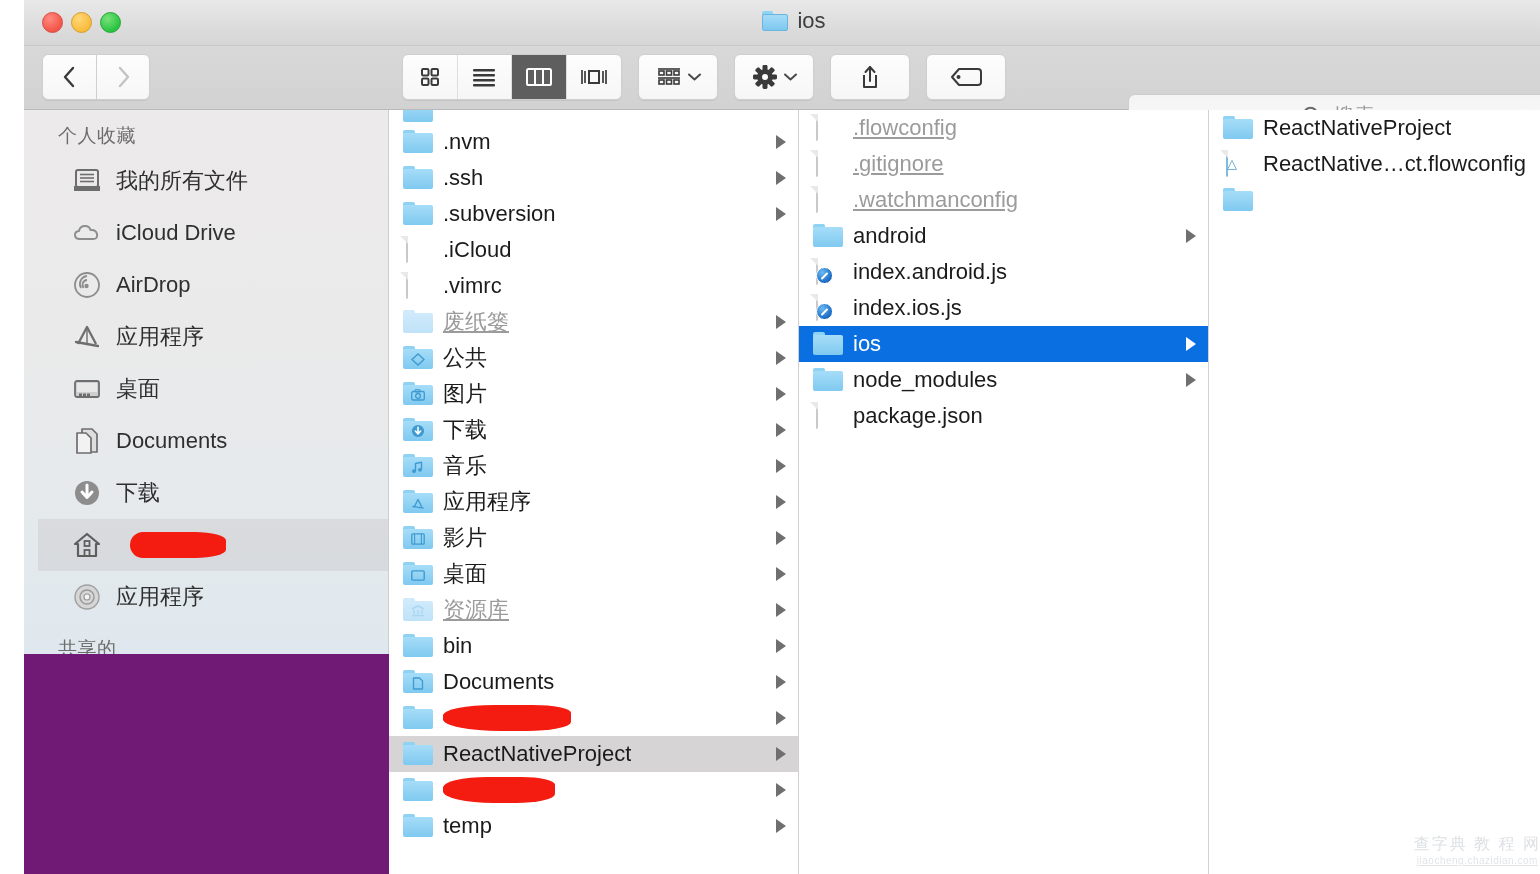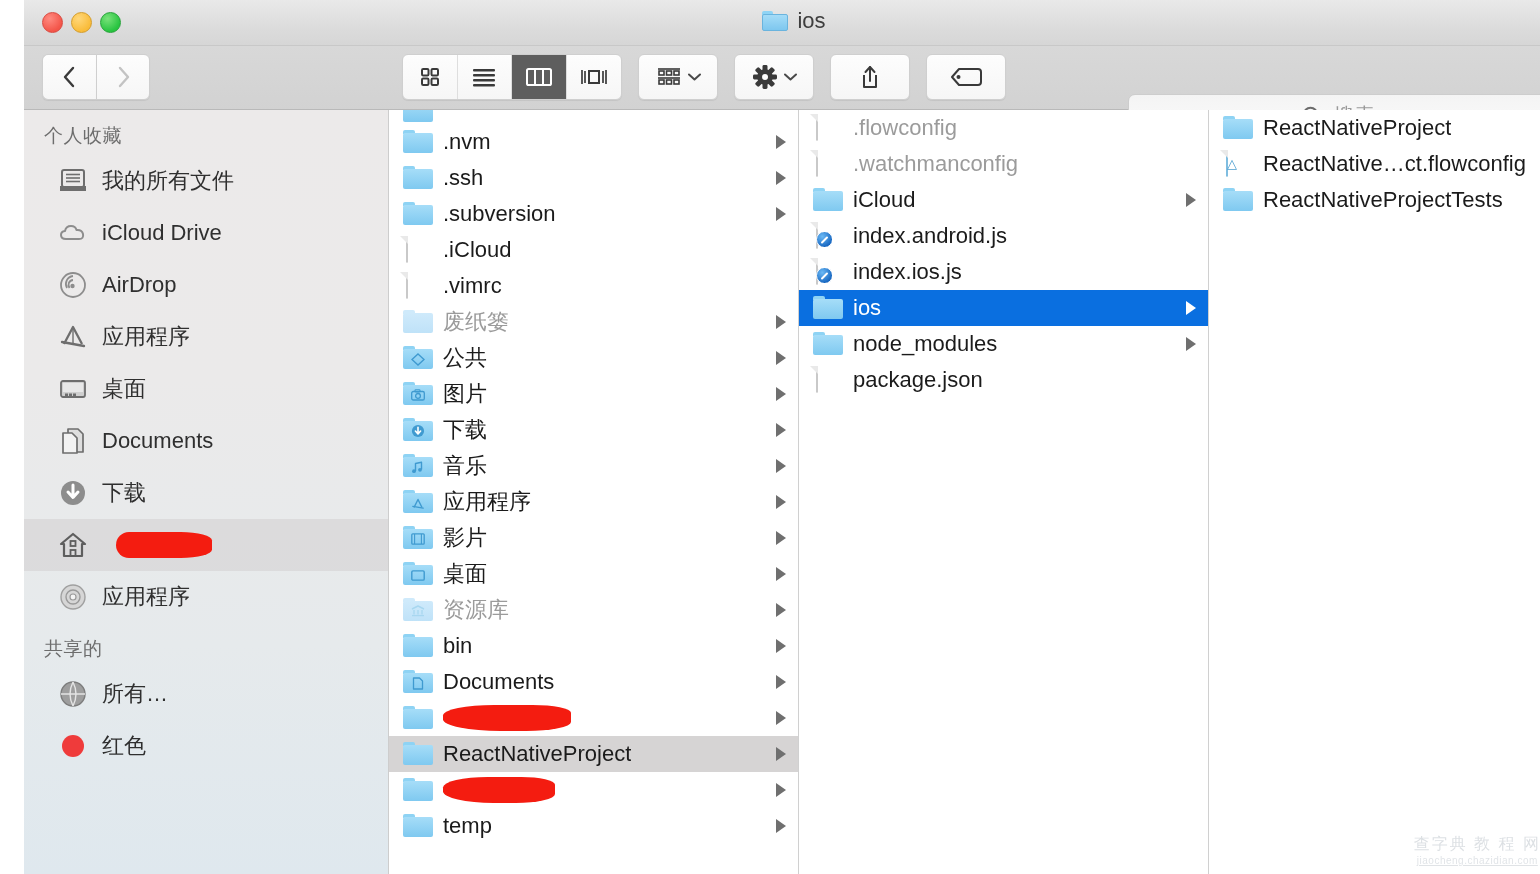--- a/index.html
+++ b/index.html
@@ -98,24 +98,25 @@
     display: flex; align-items: center; justify-content: center; gap: 10px;
   }
   #search-placeholder { color: #9a9a9a; font-size: 21px; }
 
   
   #content {
     position: absolute; left: 0; top: 110px; width: 1540px; height: 764px;
     display: flex;
   }
   #sidebar {
-    width: 365px; height: 764px; flex: none; position: relative;
+    width: 365px; height: 544px; flex: none; position: relative;
     background: linear-gradient(to bottom, #eceaea 0%, #ebeaea 35%, #e6eaec 70%, #dfe8ee 100%);
     border-right: 1px solid #cdcdcd;
     overflow: hidden;
+    padding-left: 14px;
   }
   .sb-header {
     font-size: 19px; color: #6d6d6d; padding: 13px 0 6px 20px; letter-spacing: 0.5px;
   }
   .sb-item {
     height: 52px; display: flex; align-items: center; gap: 14px;
     padding-left: 34px; font-size: 22px; color: #2f2f2f;
   }
   .sb-item.selected { background: rgba(160,150,150,0.17); }
   .sb-icon { width: 30px; height: 30px; flex: none; display: block; }
@@ -129,21 +130,21 @@
   #col1 { width: 410px; }
   #col2 { width: 410px; }
   #col3 { width: 354px; border-right: none; }
 
   .frow {
     height: 36px; display: flex; align-items: center;
     padding-left: 14px; padding-right: 8px;
     font-size: 22px; color: #1b1b1b; position: relative;
   }
   .frow .fname { white-space: nowrap; overflow: hidden; }
-  .frow.dim .fname { color: #9b9b9b; }
+  .frow.dim .fname { color: #9b9b9b; text-decoration: underline; }
   .frow.sel-blue { background: #0a6fe0; color: #fff; }
   .frow.sel-blue .fname { color: #fff; }
   .frow.sel-gray { background: #d6d4d4; }
   .ficon { width: 30px; height: 26px; flex: none; margin-right: 10px; position: relative; }
   .disc {
     position: absolute; right: 12px; top: 50%; transform: translateY(-50%);
     width: 0; height: 0; border-left: 10px solid #6f6f6f;
     border-top: 7px solid transparent; border-bottom: 7px solid transparent;
   }
   .frow.sel-blue .disc { border-left-color: #fff; }
@@ -619,25 +620,29 @@
           <span class="disc"></span>
         </div>
       </div>
     <div class="column" id="col2">
         <div class="frow dim">
           <span class="ficon"><span class="doc"></span></span>
           <span class="fname">.flowconfig</span>
         </div>
         <div class="frow dim">
           <span class="ficon"><span class="doc"></span></span>
+          <span class="fname">.gitignore</span>
+        </div>
+        <div class="frow dim">
+          <span class="ficon"><span class="doc"></span></span>
           <span class="fname">.watchmanconfig</span>
         </div>
         <div class="frow">
           <span class="ficon"><span class="folder"><span class="tab"></span><span class="body"></span></span></span>
-          <span class="fname">iCloud</span>
+          <span class="fname">android</span>
           <span class="disc"></span>
         </div>
         <div class="frow">
           <span class="ficon"><span class="doc"><div class="lines">
                 <i></i>
                 <i></i>
                 <i></i>
               </div><span class="compass"></span></span></span>
           <span class="fname">index.android.js</span>
         </div>
@@ -679,21 +684,20 @@
         </div>
         <div class="frow">
           <span class="ficon"><span class="doc xcode"><span class="xlogo">△</span><div class="lines">
                 <i></i>
                 <i></i>
               </div></span></span>
           <span class="fname">ReactNative…ct.flowconfig</span>
         </div>
         <div class="frow">
           <span class="ficon"><span class="folder"><span class="tab"></span><span class="body"></span></span></span>
-          <span class="fname">ReactNativeProjectTests</span>
         </div>
       </div>
   </div>
 
   <div id="watermark">
     <div class="wm1">查字典 教 程 网</div>
     <div class="wm2">jiaocheng.chazidian.com</div>
   </div>
 </div>
 

